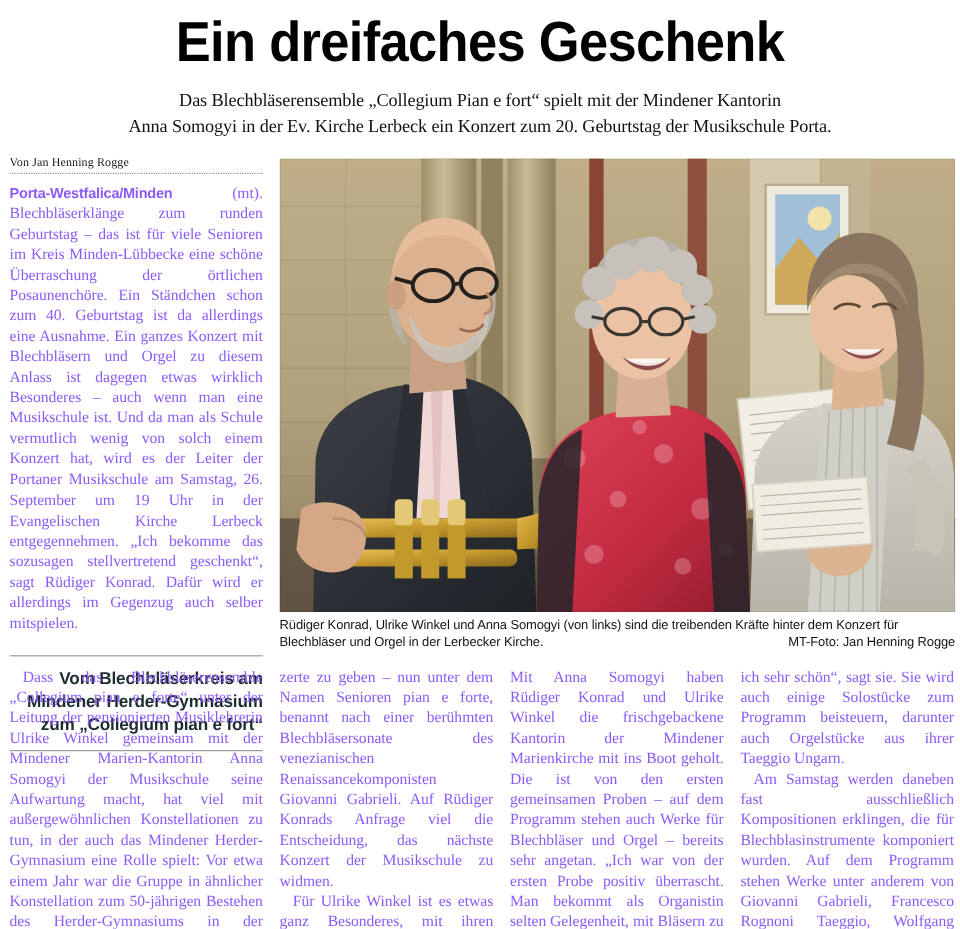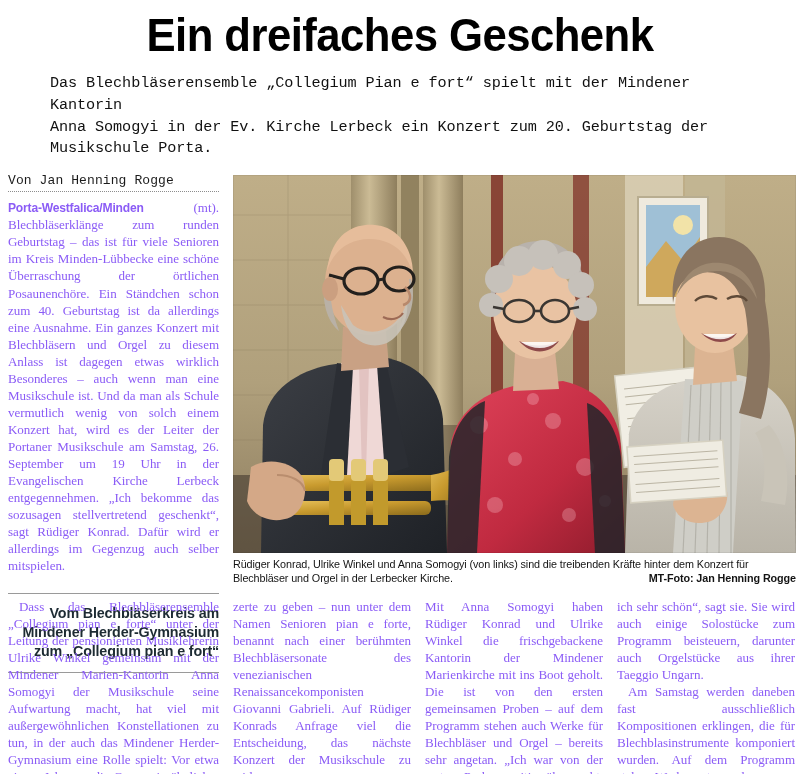--- a/index.html
+++ b/index.html
@@ -30,22 +30,22 @@
     font-weight: bold;
     font-size: 47px;
     line-height: 1.05;
     letter-spacing: -0.6px;
     color: #000000;
     margin: 10px 0 0 0;
     padding: 0;
     transform: scaleX(0.93);
   }
   .deck {
-    text-align: left;
-    font-family: Liberation Mono, monospace;
+    text-align: center;
+    font-family: Liberation Serif, serif;
     font-size: 15.2px;
     line-height: 1.42;
     color: #111111;
     margin: 14px auto 0 auto;
     width: 700px;
     letter-spacing: -0.1px;
   }
 
   
   .body-area {
@@ -55,22 +55,22 @@
   }
 
   
   .col-left {
     position: absolute;
     left: 4px;
     top: 0;
     width: 211px;
   }
   .byline {
-    font-family: Liberation Mono, monospace;
-    font-size: 13px;
+    font-family: Liberation Serif, serif;
+    font-size: 10px;
     color: #1b1b1b;
     letter-spacing: 0.1px;
     padding-bottom: 3px;
   }
   .dotted-rule {
     border-bottom: 1.4px dotted #8d8d8d;
     height: 0;
     margin-bottom: 7px;
   }
   .solid-rule {
@@ -131,21 +131,21 @@
     top: 384px;
     width: 563px;
     font-family: "Liberation Sans", sans-serif;
     font-size: 10.8px;
     line-height: 1.32;
     color: #141414;
     letter-spacing: -0.1px;
   }
   .caption .credit {
     float: right;
-    font-weight: bold;
+    font-weight: normal;
   }
 
   
   .lower-cols {
     position: absolute;
     left: 229px;
     top: 425px;
     width: 563px;
     display: flex;
     gap: 14px;

